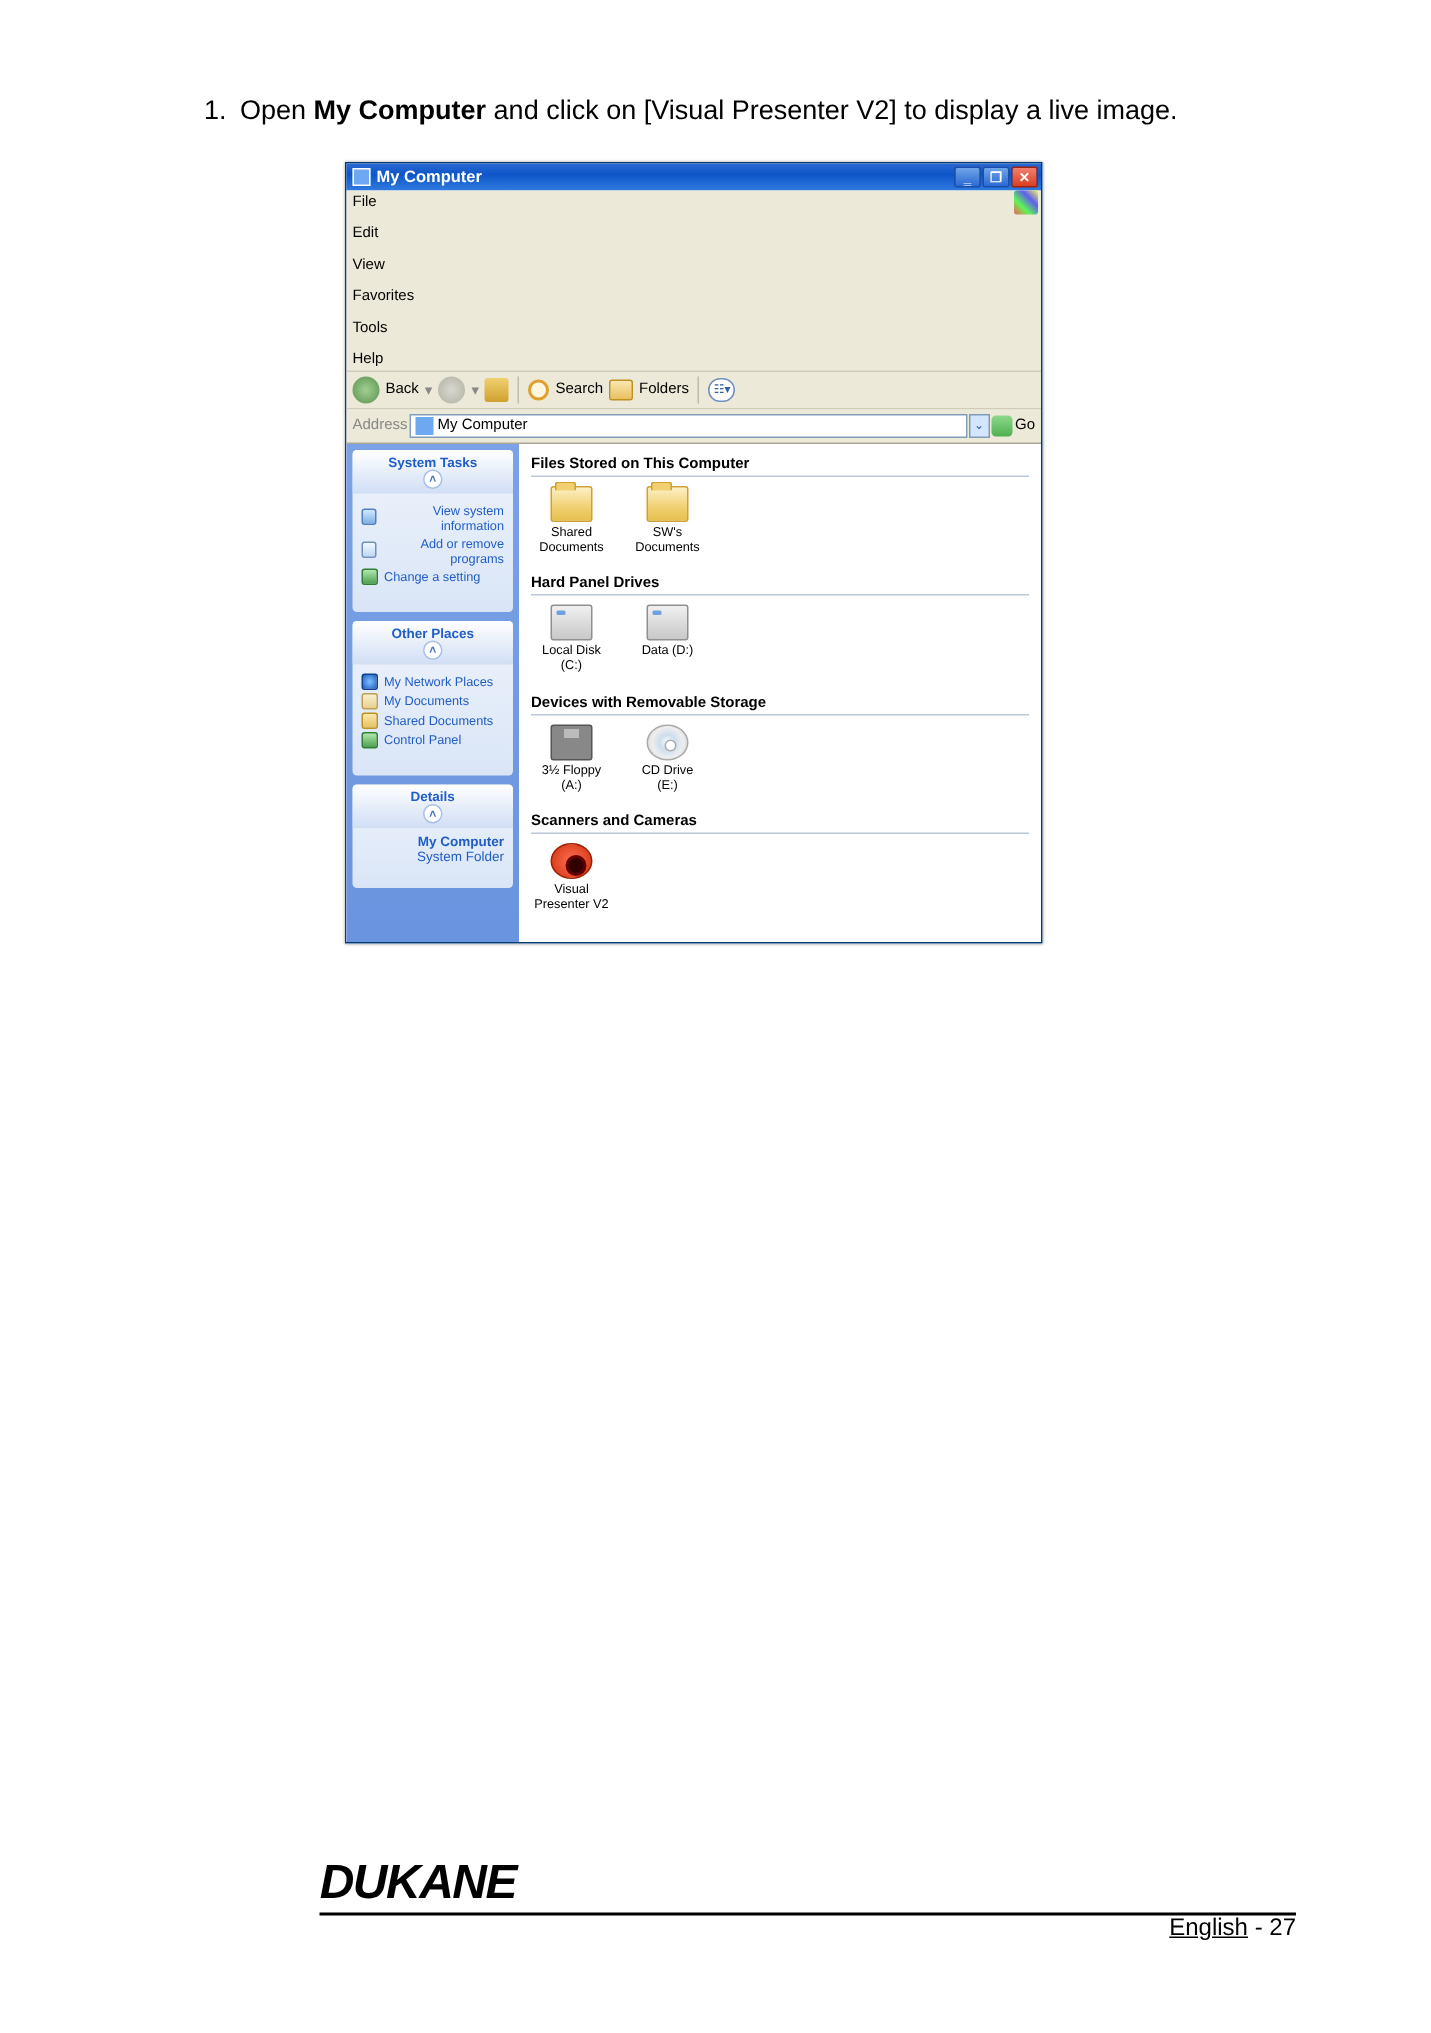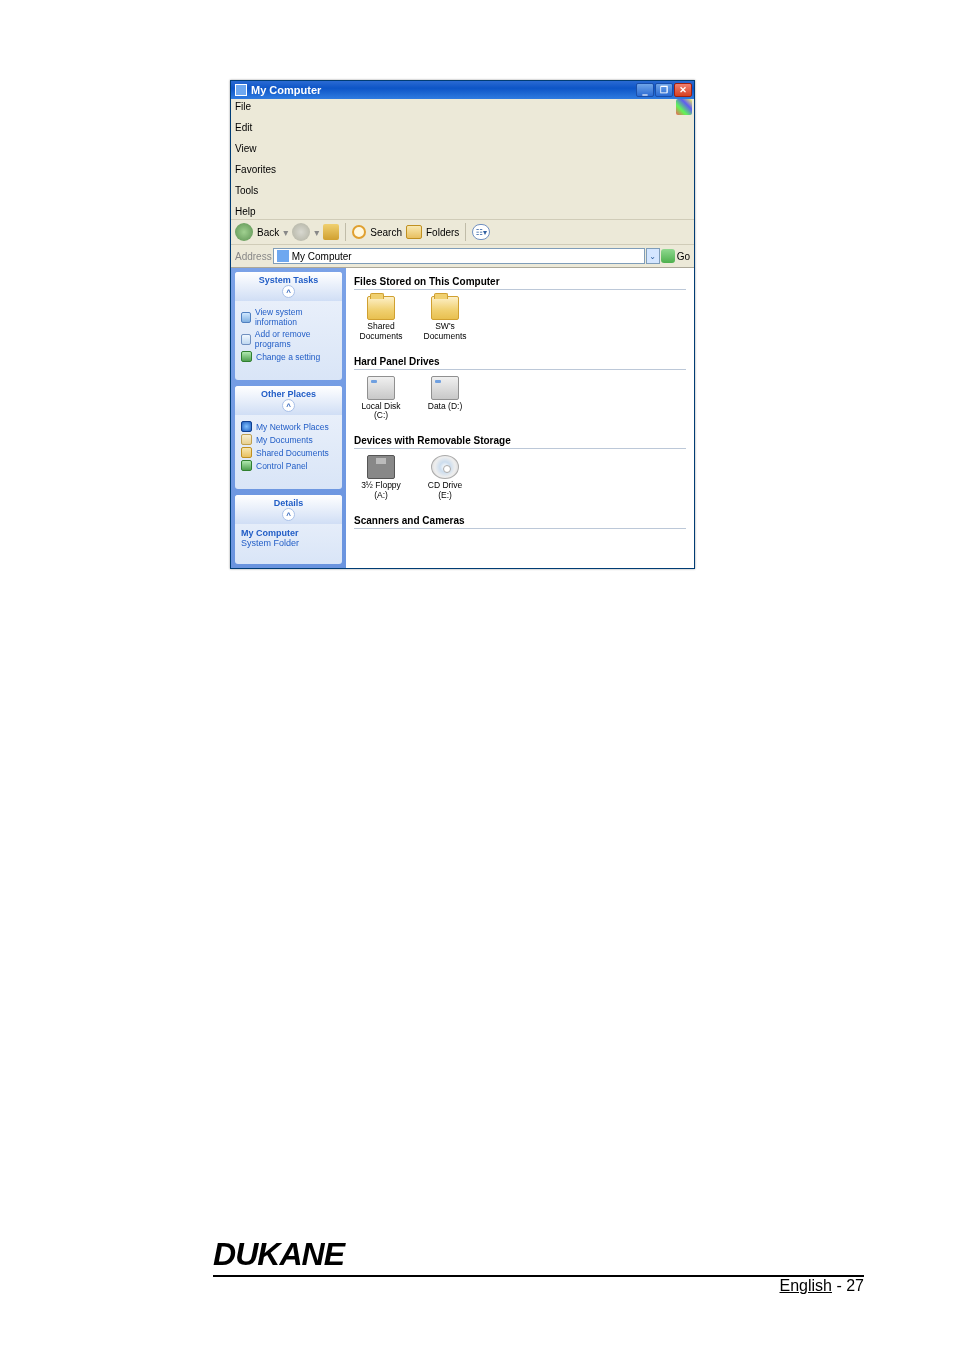--- a/index.html
+++ b/index.html
@@ -37,21 +37,21 @@
   .addrbar .field .aicon { width: 12px; height: 12px; background: #6ea8f0; }
   .addrbar .drop { width: 14px; height: 16px; background: #d4e6ff; border: 1px solid #7f9db9; display: flex; align-items: center; justify-content: center; color:#3060a0; font-size:8px; }
   .addrbar .go { display: flex; align-items: center; gap: 2px; }
   .addrbar .go .gicon { width: 14px; height: 14px; border-radius: 3px; background: linear-gradient(#8fd88f,#4eb04e); }
 
   .client { display: flex; background: #fff; }
   .side { width: 115px; background: linear-gradient(#7ba2e7,#6a94df); padding: 4px; display: flex; flex-direction: column; gap: 6px; }
   .panel { background: linear-gradient(#eef3fb,#d9e5f7); border-radius: 3px; font-size: 9px; overflow: hidden; }
   .panel .phead { background: linear-gradient(#fff,#d0def5); color: #215dc6; font-weight: bold; padding: 3px 5px; display: flex; justify-content: space-between; align-items: center; flex-direction: column; }
   .panel .phead .coll { width: 13px; height: 13px; border-radius: 7px; background: #fff; border: 1px solid #a8c0e8; color:#4070c0; font-size:8px; display:flex; align-items:center; justify-content:center; }
-  .panel .pbody { padding: 4px 6px 16px 6px; color: #215dc6; }
+  .panel .pbody { padding: 4px 6px 16px 6px; color: #215dc6; text-align: right; }
   .panel .pbody .plink { display: flex; align-items: center; gap: 4px; margin: 2px 0; font-size: 8.5px; }
   .pic { width: 11px; height: 11px; display: inline-block; border-radius: 2px; }
   .pic.info { background: linear-gradient(#d0e8ff,#80b0e0); border:1px solid #5080c0; }
   .pic.add { background: linear-gradient(#f0f8ff,#c0d8f0); border:1px solid #7090c0; }
   .pic.change { background: linear-gradient(#b0e8b0,#50a050); border:1px solid #308030; }
   .pic.net { background: radial-gradient(circle,#80c0ff,#2060c0); border:1px solid #104090; }
   .pic.docs { background: linear-gradient(#f8f0d0,#e8d090); border:1px solid #c0a050; }
   .pic.shared { background: linear-gradient(#f8e8b0,#e8c060); border:1px solid #c09020; }
   .pic.cp { background: linear-gradient(#b0e8b0,#50a050); border:1px solid #308030; }
   .details-body { color: #000; font-size: 9px; }
@@ -77,20 +77,25 @@
   .footer { position: absolute; left: 90px; right: 90px; bottom: 60px; display: flex; align-items: flex-end; justify-content: space-between; border-bottom: 0; flex-direction: column; }
   .brand { font-family: Arial Black, Arial, sans-serif; font-weight: 900; font-size: 32px; font-style: italic; letter-spacing: -1px; border-bottom: 2px solid #000; padding-right: 520px; padding-bottom: 2px; }
   .pgno { font-size: 16px; }
   .pgno .lbl { text-decoration: underline; }
 </style>
 </head>
 <body>
 
 <div class="page">
 
+  <ol class="steps">
+    <li>
+      <span>Open </span><span class="bold">My Computer</span><span> and click on [Visual Presenter V2] to display a live image.</span>
+    </li>
+  </ol>
 
   <div class="shot-wrap">
     <div class="win">
 
       <div class="titlebar">
         <span class="ticon"></span>
         <span>My Computer</span>
         <span class="spacer"></span>
         <span class="winbtn min">‗</span>
         <span class="winbtn max">❐</span>
@@ -210,20 +215,23 @@
             <div class="item"><div class="ico disk"></div><span>Data (D:)</span></div>
           </div>
 
           <div class="grp-hd">Devices with Removable Storage</div>
           <div class="grp-items">
             <div class="item"><div class="ico floppy"></div><span>3½ Floppy (A:)</span></div>
             <div class="item"><div class="ico cd"></div><span>CD Drive (E:)</span></div>
           </div>
 
           <div class="grp-hd">Scanners and Cameras</div>
+          <div class="grp-items">
+            <div class="item"><div class="ico cam"></div><span>Visual Presenter V2</span></div>
+          </div>
         </div>
       </div>
     </div>
   </div>
 </div>
 
 <div class="footer">
   <div class="brand">DUKANE</div>
   <div class="pgno">
     <span class="lbl">English</span><span> - </span><span>27</span>

